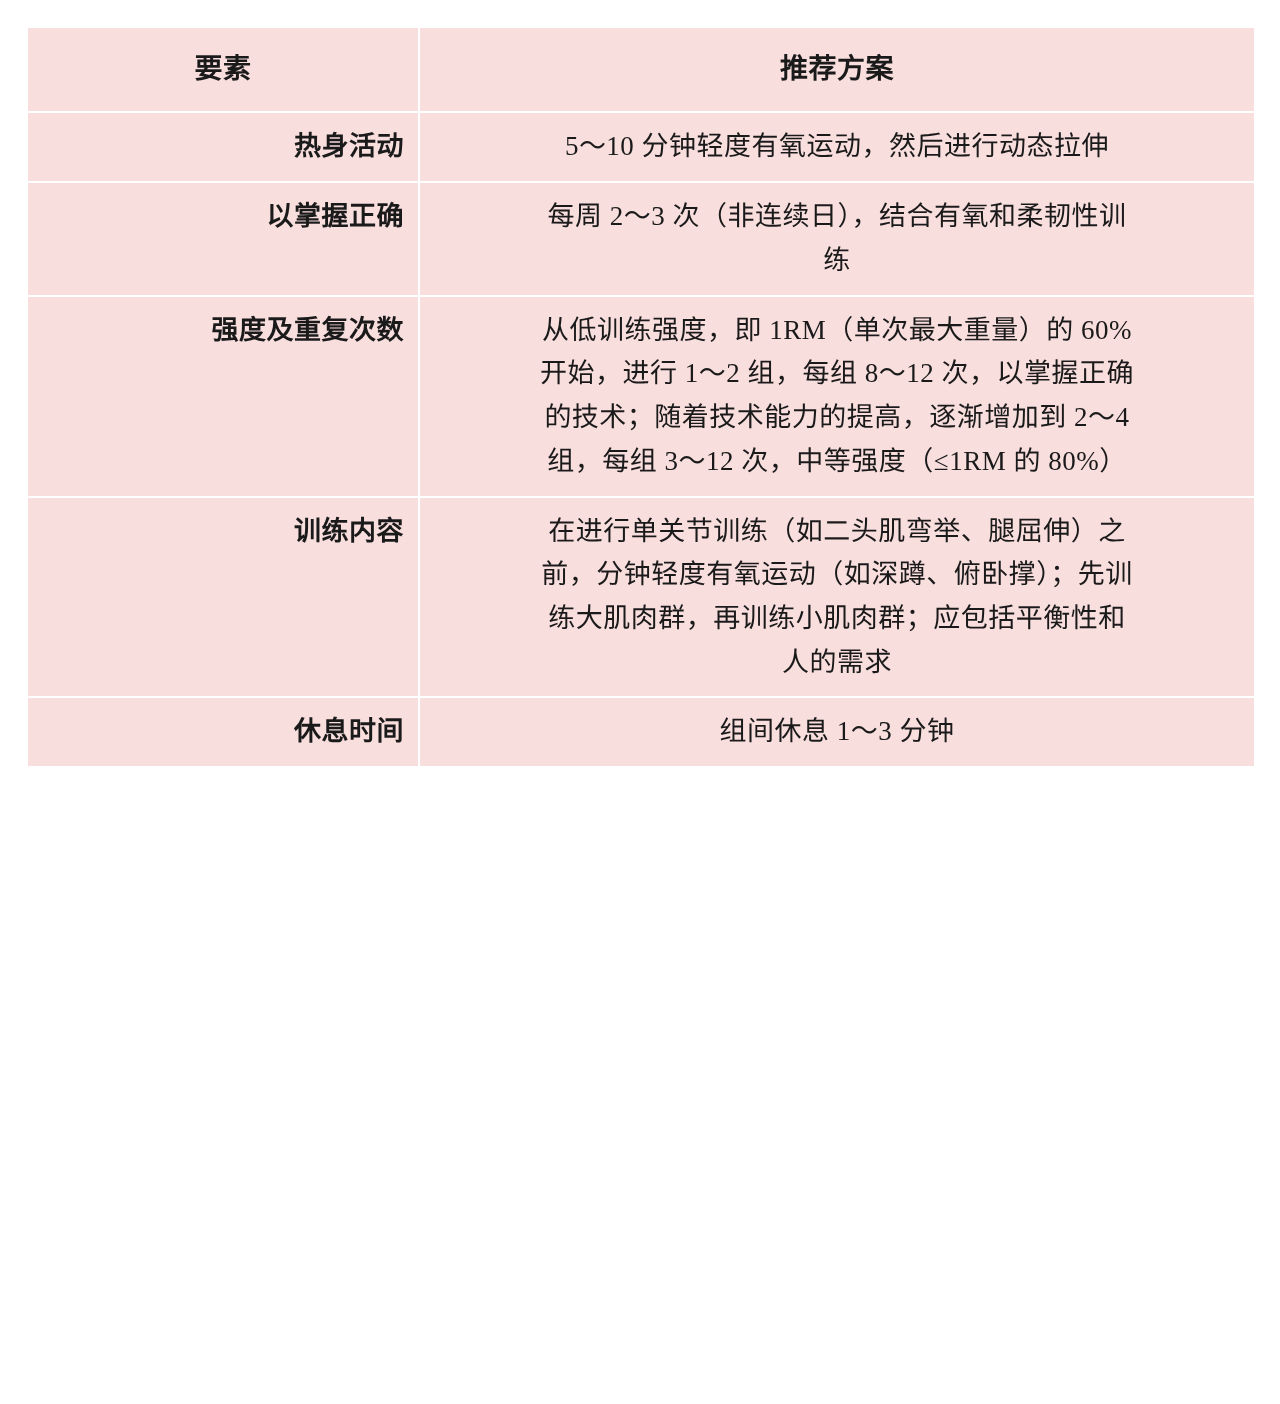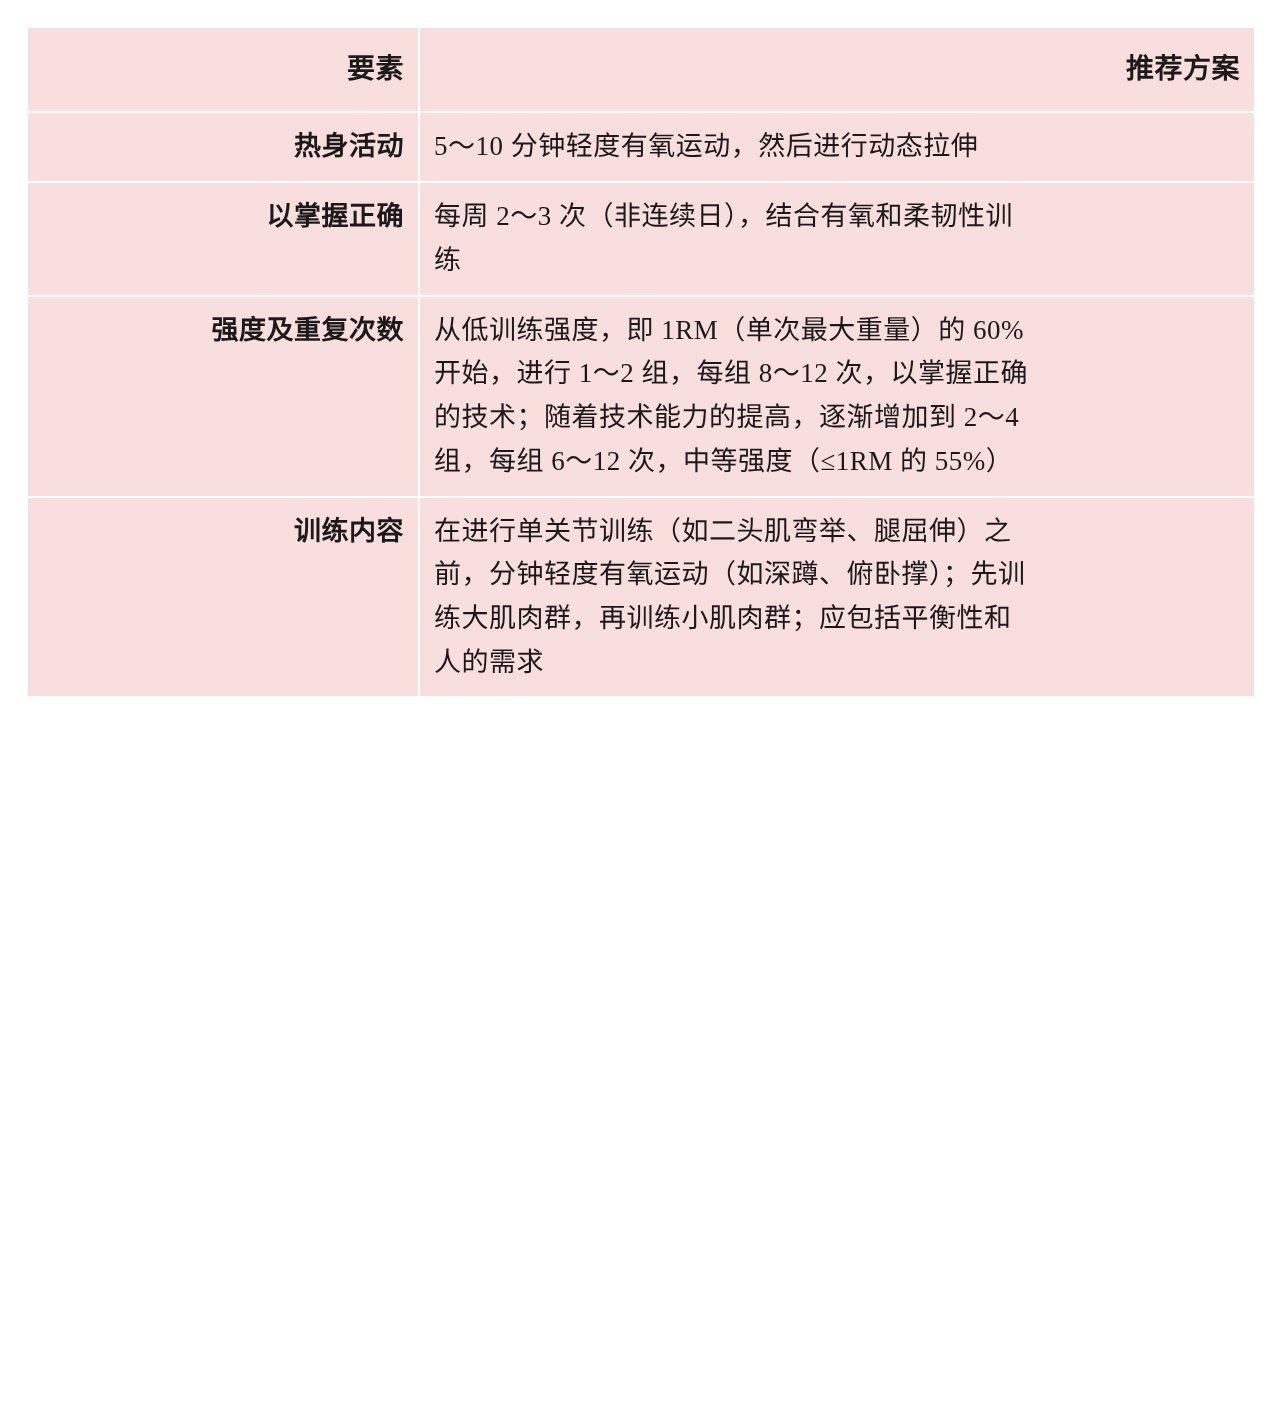--- a/index.html
+++ b/index.html
@@ -34,38 +34,39 @@
   table.recommend-table td {
     border: 2px solid #ffffff;
     background: #f9dede;
     vertical-align: top;
     padding: 12px 14px;
     font-size: 27px;
     line-height: 1.62;
     letter-spacing: 0.5px;
   }
   table.recommend-table thead th {
-    text-align: right;
+    text-align: center;
     font-weight: bold;
     font-size: 28px;
     padding: 18px 14px 20px 14px;
   }
   td.cell-element {
     text-align: right;
     font-weight: bold;
     white-space: nowrap;
     padding-top: 14px;
   }
   td.cell-plan {
     text-align: left;
     padding-left: 18px;
     padding-right: 20px;
   }
   .plan-line {
     display: block;
+    text-align: center;
   }
 </style>
 </head>
 <body>
 
 <div class="page">
   <table class="recommend-table">
     <colgroup>
       <col class="col-element">
       <col class="col-plan">
@@ -89,27 +90,33 @@
             <span class="plan-line">每周 2～3 次（非连续日），结合有氧和柔韧性训</span>
             <span class="plan-line">练</span>
           </td>
         </tr>
         <tr>
           <td class="cell-element">强度及重复次数</td>
           <td class="cell-plan">
             <span class="plan-line">从低训练强度，即 1RM（单次最大重量）的 60%</span>
             <span class="plan-line">开始，进行 1～2 组，每组 8～12 次，以掌握正确</span>
             <span class="plan-line">的技术；随着技术能力的提高，逐渐增加到 2～4</span>
-            <span class="plan-line">组，每组 6～12 次，中等强度（≤1RM 的 55%）</span>
+            <span class="plan-line">组，每组 3～12 次，中等强度（≤1RM 的 80%）</span>
           </td>
         </tr>
         <tr>
           <td class="cell-element">训练内容</td>
           <td class="cell-plan">
             <span class="plan-line">在进行单关节训练（如二头肌弯举、腿屈伸）之</span>
             <span class="plan-line">前，分钟轻度有氧运动（如深蹲、俯卧撑）；先训</span>
             <span class="plan-line">练大肌肉群，再训练小肌肉群；应包括平衡性和</span>
             <span class="plan-line">人的需求</span>
           </td>
         </tr>
+        <tr>
+          <td class="cell-element">休息时间</td>
+          <td class="cell-plan">
+            <span class="plan-line">组间休息 1～3 分钟</span>
+          </td>
+        </tr>
       </tbody>
   </table>
 </div>
 
 </body></html>

